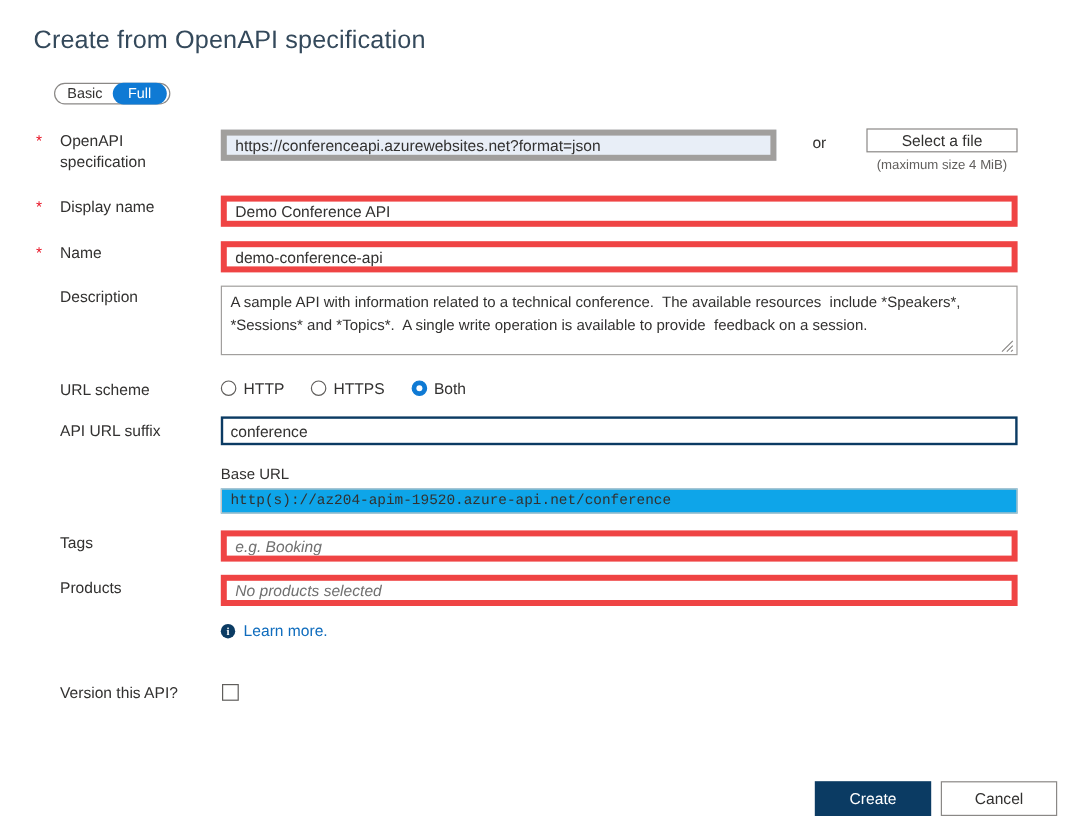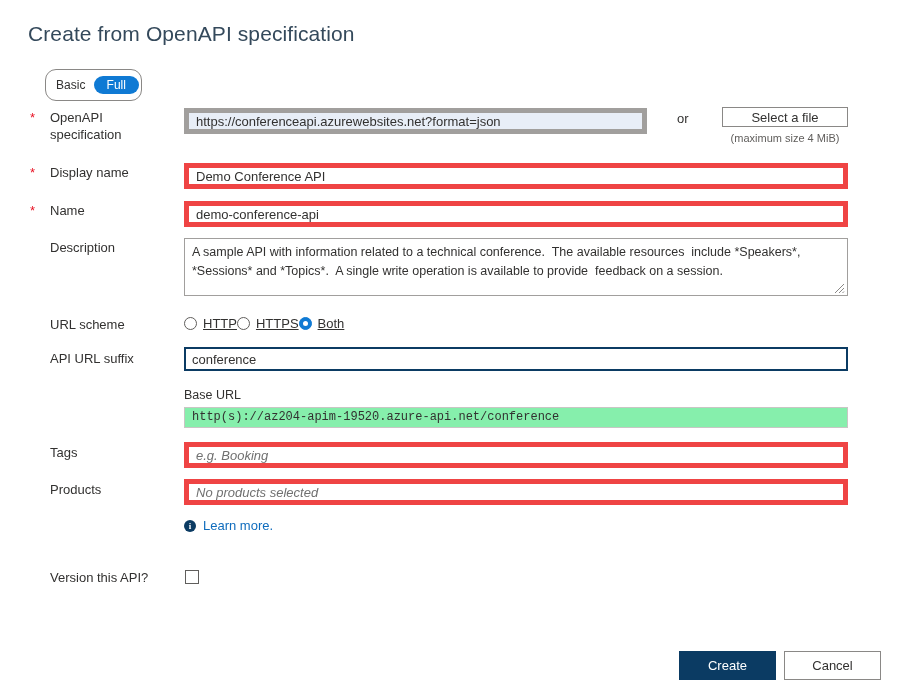--- a/index.html
+++ b/index.html
@@ -28,21 +28,21 @@
     letter-spacing: 0.1px;
     white-space: nowrap;
   }
 
   
   .mode-toggle {
     position: absolute;
     left: 45px;
     top: 69px;
     width: 97px;
-    height: 32px;
+    height: 18px;
     border: 1px solid #8a8886;
     border-radius: 11px;
     box-sizing: border-box;
     background: #ffffff;
     display: flex;
     align-items: center;
     padding: 0 2px;
   }
   .mode-opt {
     flex: 1;
@@ -165,21 +165,21 @@
     pointer-events: none;
   }
 
   
   .radio-group {
     position: absolute;
     left: 184px;
     top: 316px;
     display: flex;
     align-items: flex-end;
-    text-decoration: underline;
+    gap: 22px;
   }
   .radio-item {
     display: flex;
     align-items: center;
     gap: 6px;
     cursor: pointer;
     font-size: 13px;
     color: #323130;
   }
   .radio-mark {
@@ -215,21 +215,21 @@
     font-size: 12.5px;
     color: #323130;
   }
   .baseurl-value {
     position: absolute;
     left: 184px;
     top: 407px;
     width: 664px;
     height: 21px;
     box-sizing: border-box;
-    background: #86efac;
+    background: #0ea5e9;
     border: 1px solid #c8c6c4;
     font-family: "Liberation Mono", monospace;
     font-size: 12px;
     color: #323130;
     line-height: 19px;
     padding: 0 7px;
     white-space: nowrap;
     overflow: hidden;
   }
 

